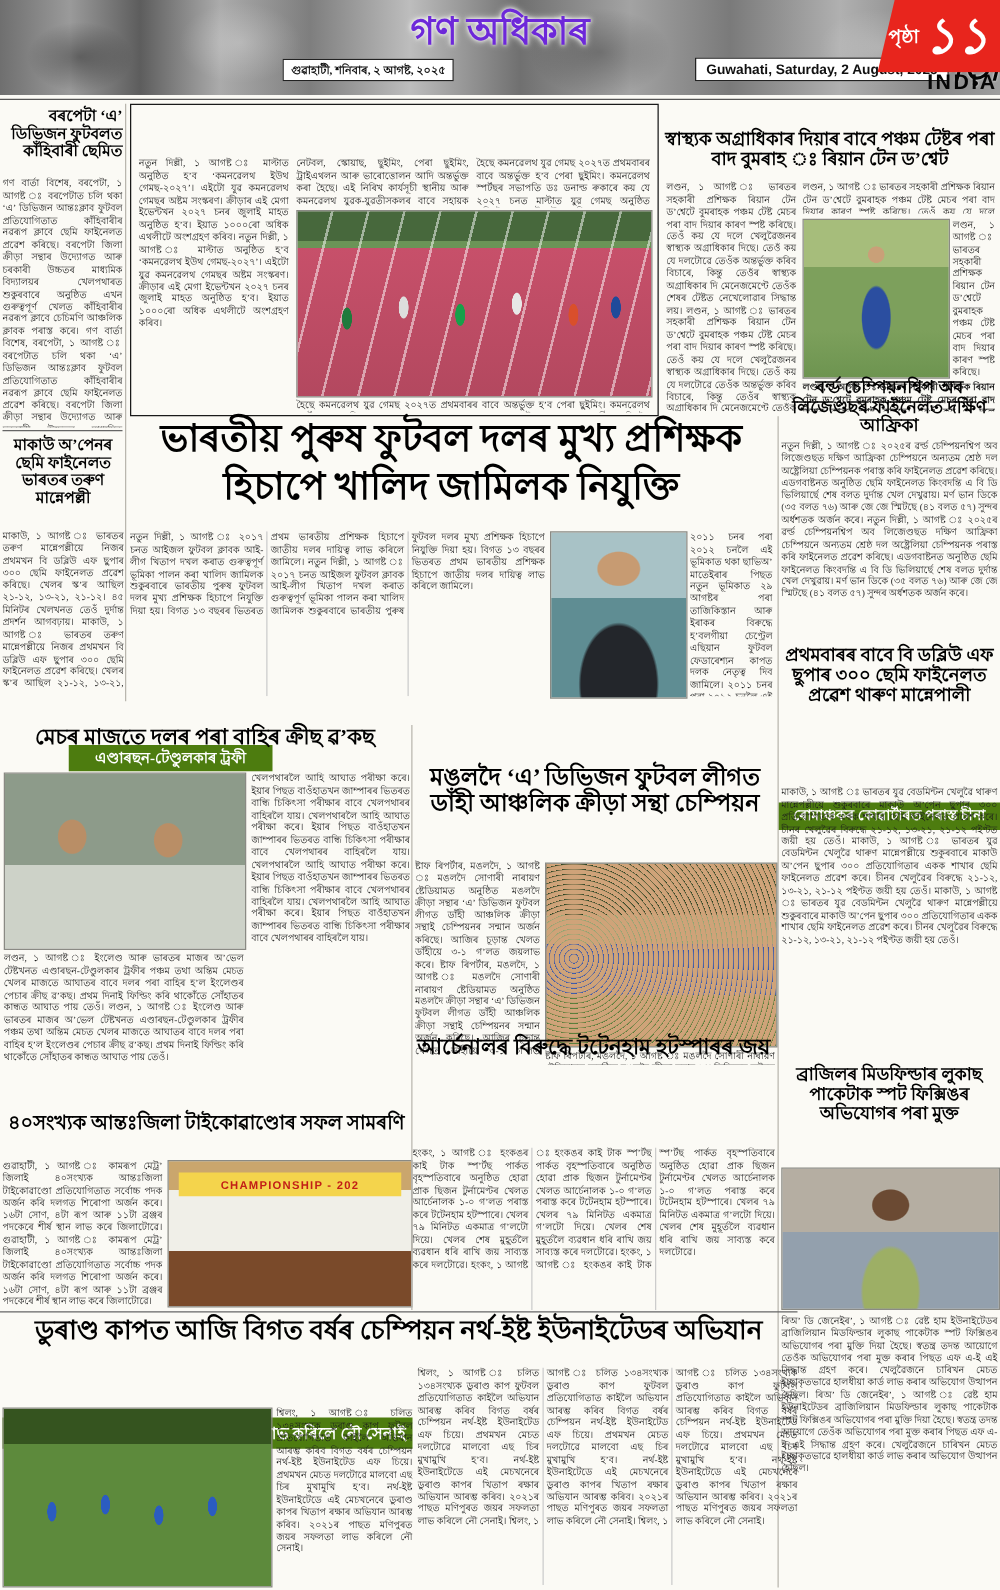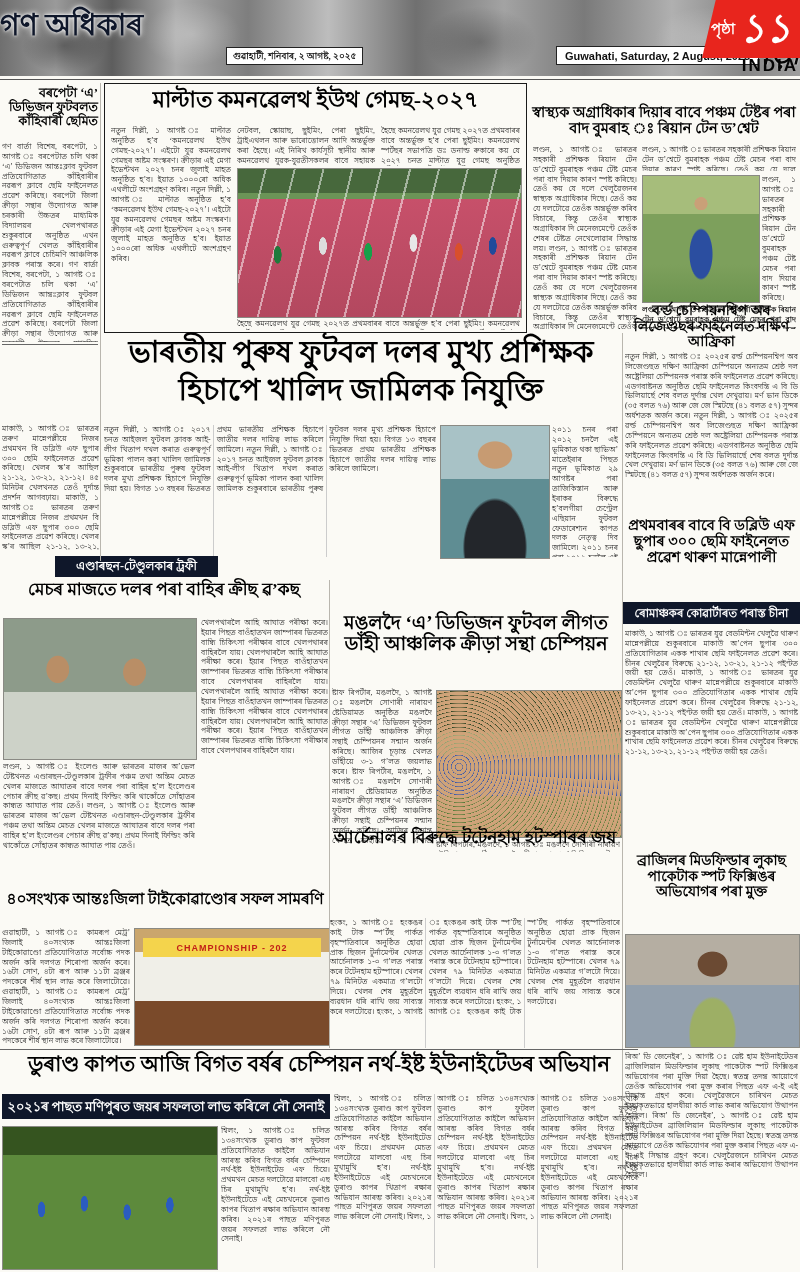--- a/index.html
+++ b/index.html
@@ -1,36 +1,36 @@
 <!DOCTYPE html>
 <html><head>
 <meta charset="utf-8">
 <style>
   html,body{margin:0;padding:0;background:#e8e6e0;}
   .page{position:relative;width:800px;height:1272px;margin:0 auto;background:#fbfaf5;
         font-family:"Liberation Serif","DejaVu Serif",serif;color:#111;overflow:hidden;}
   .abs{position:absolute;}
   .hl{font-weight:bold;color:#000;text-align:center;line-height:1.12;}
   .bt{font-size:7.6px;line-height:1.3;text-align:justify;color:#1c1c1c;overflow:hidden;word-break:break-word;}
-  .rev{background:#0f172a;color:#fff;font-weight:bold;text-align:center;overflow:hidden;}
+  .rev{background:#4d7c0f;color:#fff;font-weight:bold;text-align:center;overflow:hidden;margin-top:40px;}
   .ph{position:absolute;overflow:hidden;border:1px solid #8a8a84;}
   .vline{position:absolute;width:1px;background:#b9b6ae;}
   .hline{position:absolute;height:1px;background:#b9b6ae;}
   .boxed{border:1.6px solid #1a1a1a;}
   
   .mast{position:absolute;left:0;top:0;width:800px;height:76px;overflow:hidden;
     background:linear-gradient(90deg,#6f6f6f 0%,#9a9a9a 7%,#5d5d5d 14%,#ababab 22%,#7e7e7e 31%,
       #bdbdbd 41%,#707070 52%,#a3a3a3 63%,#7a7a7a 73%,#b0b0b0 84%,#868686 93%,#9e9e9e 100%);}
   .mast:after{content:"";position:absolute;inset:0;
     background:radial-gradient(60px 40px at 8% 60%, rgba(0,0,0,.35), transparent 70%),
                radial-gradient(70px 46px at 24% 45%, rgba(255,255,255,.25), transparent 70%),
                radial-gradient(80px 50px at 60% 55%, rgba(0,0,0,.25), transparent 70%),
                radial-gradient(70px 44px at 88% 50%, rgba(255,255,255,.22), transparent 70%);}
-  .mast-title{position:absolute;left:0;right:0;top:1px;text-align:left;font-weight:bold;font-size:30px;
-    color:#0f172a;text-shadow:0 0 3px #fff,0 0 6px #fff;z-index:3;}
+  .mast-title{position:absolute;left:0;right:0;top:1px;text-align:center;font-weight:bold;font-size:30px;
+    color:#6d28d9;text-shadow:0 0 3px #fff,0 0 6px #fff;z-index:3;}
   .mast-section{position:absolute;left:0;right:0;top:30px;text-align:right;font-weight:bold;font-style:italic;
     font-size:30px;color:#050505;text-shadow:0 0 2px #fff;z-index:3;}
   .date-box{position:absolute;background:#fff;border:1.5px solid #222;color:#111;font-weight:bold;
     display:flex;align-items:center;justify-content:center;z-index:4;}
   .page-red{position:absolute;right:0;top:0;width:98px;height:58px;background:#e8251d;z-index:5;
     clip-path:polygon(14% 0,100% 0,100% 100%,0 100%);display:flex;align-items:center;justify-content:center;gap:4px;}
   .page-red .lbl{color:#fff;font-weight:bold;font-size:15px;}
   .page-red .num{color:#fff;font-weight:bold;font-style:italic;font-size:40px;line-height:1;}
   .india{position:absolute;right:2px;top:56px;font-family:"Liberation Sans",sans-serif;
     font-weight:bold;font-size:17px;letter-spacing:2px;color:#050505;z-index:4;}
@@ -88,24 +88,24 @@
   <div class="page-red">
     <span class="lbl">পৃষ্ঠা</span>
     <span class="num">১১</span>
   </div>
   <div class="india">INDIA</div>
   <div class="hline" style="left:0;top:79px;width:800px;background:#555;"></div>
 
   <div class="abs hl" style="left:2px;top:86px;width:96px;font-size:12.5px;text-align:right;">বৰপেটা ‘এ’ ডিভিজন ফুটবলত কাঁহিবাৰী ছেমিত</div>
   <div class="abs bt" style="left:2px;top:142px;width:96px;height:200px;">গণ বাৰ্তা বিশেষ, বৰপেটা, ১ আগষ্ট ঃ বৰপেটাত চলি থকা ‘এ’ ডিভিজন আন্তঃক্লাব ফুটবল প্ৰতিযোগিতাত কাঁহিবাৰীৰ নৱৰূপ ক্লাবে ছেমি ফাইনেলত প্ৰৱেশ কৰিছে। বৰপেটা জিলা ক্ৰীড়া সন্থাৰ উদ্যোগত আৰু চৰকাৰী উচ্চতৰ মাধ্যমিক বিদ্যালয়ৰ খেলপথাৰত শুকুৰবাৰে অনুষ্ঠিত এখন গুৰুত্বপূৰ্ণ খেলত কাঁহিবাৰীৰ নৱৰূপ ক্লাবে চেচিমণি আঞ্চলিক ক্লাবক পৰাস্ত কৰে। গণ বাৰ্তা বিশেষ, বৰপেটা, ১ আগষ্ট ঃ বৰপেটাত চলি থকা ‘এ’ ডিভিজন আন্তঃক্লাব ফুটবল প্ৰতিযোগিতাত কাঁহিবাৰীৰ নৱৰূপ ক্লাবে ছেমি ফাইনেলত প্ৰৱেশ কৰিছে। বৰপেটা জিলা ক্ৰীড়া সন্থাৰ উদ্যোগত আৰু চৰকাৰী উচ্চতৰ মাধ্যমিক বিদ্যালয়ৰ খেলপথাৰত শুকুৰবাৰে অনুষ্ঠিত এখন গুৰুত্বপূৰ্ণ খেলত কাঁহিবাৰীৰ নৱৰূপ ক্লাবে চেচিমণি আঞ্চলিক ক্লাবক পৰাস্ত কৰে।</div>
   <div class="hline" style="left:2px;top:344px;width:96px;background:#666;"></div>
+  <div class="abs hl" style="left:2px;top:349px;width:97px;font-size:12.5px;">মাকাউ অ’পেনৰ ছেমি ফাইনেলত ভাৰতৰ তৰুণ মান্নেপল্লী</div>
   <div class="abs bt" style="left:2px;top:424px;width:97px;height:126px;">মাকাউ, ১ আগষ্ট ঃ ভাৰতৰ তৰুণ মান্নেপল্লীয়ে নিজৰ প্ৰথমখন বি ডব্লিউ এফ ছুপাৰ ৩০০ ছেমি ফাইনেলত প্ৰৱেশ কৰিছে। খেলৰ স্ক’ৰ আছিল ২১-১২, ১৩-২১, ২১-১২। ৪৫ মিনিটৰ খেলখনত তেওঁ দুৰ্দান্ত প্ৰদৰ্শন আগবঢ়ায়। মাকাউ, ১ আগষ্ট ঃ ভাৰতৰ তৰুণ মান্নেপল্লীয়ে নিজৰ প্ৰথমখন বি ডব্লিউ এফ ছুপাৰ ৩০০ ছেমি ফাইনেলত প্ৰৱেশ কৰিছে। খেলৰ স্ক’ৰ আছিল ২১-১২, ১৩-২১, ২১-১২। ৪৫ মিনিটৰ খেলখনত তেওঁ দুৰ্দান্ত প্ৰদৰ্শন আগবঢ়ায়।</div>
 
   <div class="abs boxed" style="left:104px;top:83px;width:421px;height:248px;background:#fbfaf5;">
-    <div class="hl" style="margin-top:4px;font-size:22px;">মাল্টাত কমনৱেলথ ইউথ গেমছ-২০২৭</div>
     <div class="abs bt" style="left:6px;top:42px;width:120px;height:198px;">নতুন দিল্লী, ১ আগষ্ট ঃ মাল্টাত অনুষ্ঠিত হ’ব ‘কমনৱেলথ ইউথ গেমছ-২০২৭’। এইটো যুৱ কমনৱেলথ গেমছৰ অষ্টম সংস্কৰণ। ক্ৰীড়াৰ এই মেগা ইভেন্টখন ২০২৭ চনৰ জুলাই মাহত অনুষ্ঠিত হ’ব। ইয়াত ১০০০ৰো অধিক এথলীটে অংশগ্ৰহণ কৰিব। নতুন দিল্লী, ১ আগষ্ট ঃ মাল্টাত অনুষ্ঠিত হ’ব ‘কমনৱেলথ ইউথ গেমছ-২০২৭’। এইটো যুৱ কমনৱেলথ গেমছৰ অষ্টম সংস্কৰণ। ক্ৰীড়াৰ এই মেগা ইভেন্টখন ২০২৭ চনৰ জুলাই মাহত অনুষ্ঠিত হ’ব। ইয়াত ১০০০ৰো অধিক এথলীটে অংশগ্ৰহণ কৰিব।</div>
     <div class="abs bt" style="left:132px;top:42px;width:138px;height:40px;">নেটবল, স্কোয়াছ, ছুইমিং, পেৰা ছুইমিং, ট্ৰাইএথলন আৰু ভাৰোত্তোলন আদি অন্তৰ্ভুক্ত কৰা হৈছে। এই নিৰিখ কাৰ্যসূচী স্থানীয় আৰু কমনৱেলথ যুৱক-যুৱতীসকলৰ বাবে সহায়ক হ’ব।</div>
     <div class="abs bt" style="left:276px;top:42px;width:139px;height:40px;">হৈছে কমনৱেলথ যুৱ গেমছ ২০২৭ত প্ৰথমবাৰৰ বাবে অন্তৰ্ভুক্ত হ’ব পেৰা ছুইমিং। কমনৱেলথ স্পৰ্টছৰ সভাপতি ডঃ ডনাল্ড ৰুকাৰে কয় যে ২০২৭ চনত মাল্টাত যুৱ গেমছ অনুষ্ঠিত কৰিবলৈ পোৱাটো গৌৰৱৰ বিষয়।</div>
     <div class="ph ph-runners" style="left:132px;top:84px;width:283px;height:148px;"></div>
     <div class="abs bt" style="left:132px;top:235px;width:283px;height:11px;">হৈছে কমনৱেলথ যুৱ গেমছ ২০২৭ত প্ৰথমবাৰৰ বাবে অন্তৰ্ভুক্ত হ’ব পেৰা ছুইমিং। কমনৱেলথ স্পৰ্টছৰ সভাপতি ডঃ ডনাল্ড ৰুকাৰে কয় যে ২০২৭ চনত মাল্টাত যুৱ গেমছ অনুষ্ঠিত কৰিবলৈ পোৱাটো গৌৰৱৰ বিষয়।</div>
   </div>
 
   <div class="abs" style="left:530px;top:83px;width:268px;height:248px;">
     <div class="hl" style="margin-top:21px;font-size:14.5px;">স্বাস্থ্যক অগ্ৰাধিকাৰ দিয়াৰ বাবে পঞ্চম টেষ্টৰ পৰা বাদ বুমৰাহ ঃ ৰিয়ান টেন ড’শ্বেট</div>
     <div class="abs bt" style="left:3px;top:62px;width:104px;height:184px;">লণ্ডন, ১ আগষ্ট ঃ ভাৰতৰ সহকাৰী প্ৰশিক্ষক ৰিয়ান টেন ড’শ্বেটে বুমৰাহক পঞ্চম টেষ্ট মেচৰ পৰা বাদ দিয়াৰ কাৰণ স্পষ্ট কৰিছে। তেওঁ কয় যে দলে খেলুৱৈজনৰ স্বাস্থ্যক অগ্ৰাধিকাৰ দিছে। তেওঁ কয় যে দলটোৱে তেওঁক অন্তৰ্ভুক্ত কৰিব বিচাৰে, কিন্তু তেওঁৰ স্বাস্থ্যক অগ্ৰাধিকাৰ দি মেনেজমেণ্টে তেওঁক শেষৰ টেষ্টত নেখেলোৱাৰ সিদ্ধান্ত লয়। লণ্ডন, ১ আগষ্ট ঃ ভাৰতৰ সহকাৰী প্ৰশিক্ষক ৰিয়ান টেন ড’শ্বেটে বুমৰাহক পঞ্চম টেষ্ট মেচৰ পৰা বাদ দিয়াৰ কাৰণ স্পষ্ট কৰিছে। তেওঁ কয় যে দলে খেলুৱৈজনৰ স্বাস্থ্যক অগ্ৰাধিকাৰ দিছে। তেওঁ কয় যে দলটোৱে তেওঁক অন্তৰ্ভুক্ত কৰিব বিচাৰে, কিন্তু তেওঁৰ স্বাস্থ্যক অগ্ৰাধিকাৰ দি মেনেজমেণ্টে তেওঁক শেষৰ টেষ্টত নেখেলোৱাৰ সিদ্ধান্ত লয়।</div>

